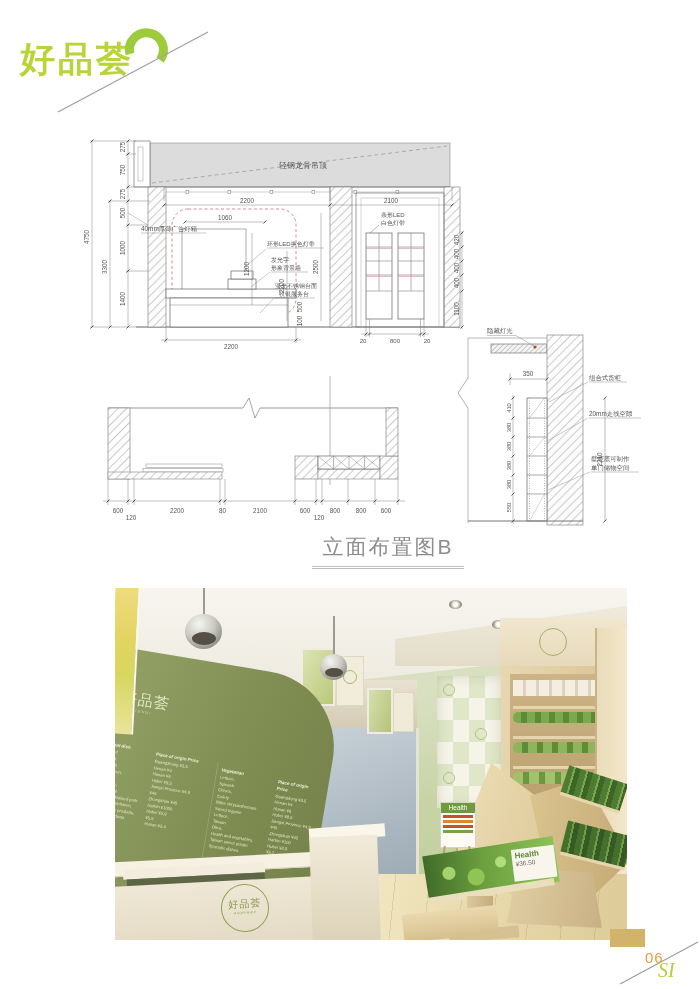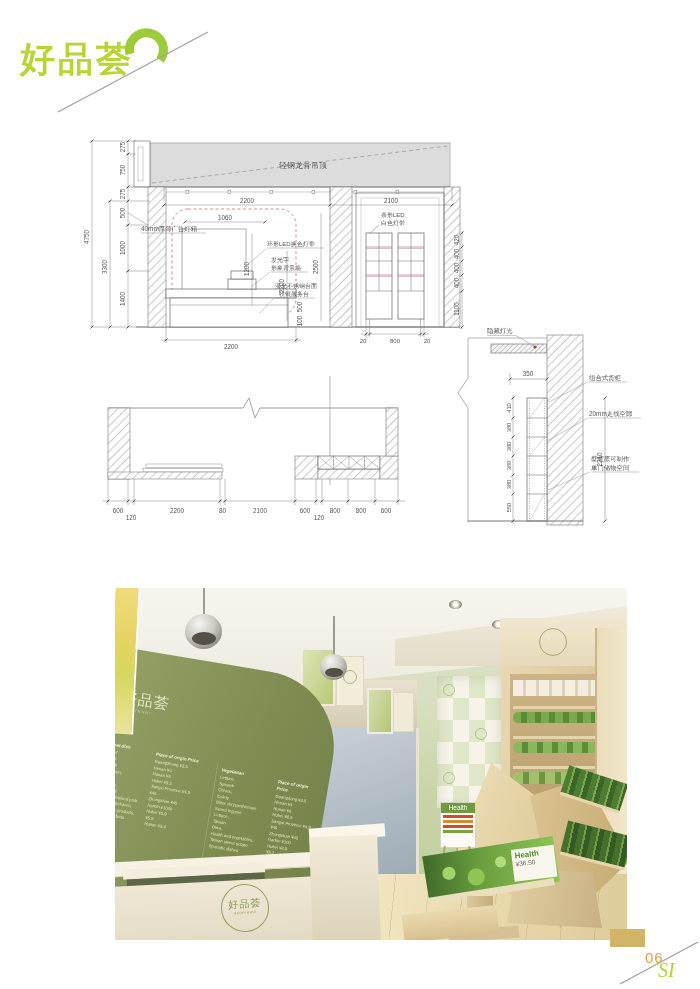--- a/index.html
+++ b/index.html
@@ -337,20 +337,21 @@
     <text x="136" y="147" class="lbl">单门储物空间</text>
     <text transform="rotate(-90 55.5 85)" x="55.5" y="85" font-size="5.8" text-anchor="middle">410</text>
     <text transform="rotate(-90 55.5 104.5)" x="55.5" y="104.5" font-size="5.8" text-anchor="middle">380</text>
     <text transform="rotate(-90 55.5 123.5)" x="55.5" y="123.5" font-size="5.8" text-anchor="middle">380</text>
     <text transform="rotate(-90 55.5 142.5)" x="55.5" y="142.5" font-size="5.8" text-anchor="middle">380</text>
     <text transform="rotate(-90 55.5 161.5)" x="55.5" y="161.5" font-size="5.8" text-anchor="middle">380</text>
     <text transform="rotate(-90 55.5 184.5)" x="55.5" y="184.5" font-size="5.8" text-anchor="middle">550</text>
     <text transform="rotate(-90 147 136.5)" x="147" y="136.5" class="dim" text-anchor="middle">2210</text>
   </svg>
 
+  <div class="abs" id="title-block">立面布置图B</div>
 
   <div class="abs" id="photo">
 
     <div class="abs" style="left:0;top:0;width:512px;height:352px;background:linear-gradient(180deg,#d9e0c2 30%,#c8d4a6 60%,#bccb97 100%);"></div>
 
     <div class="abs" style="left:0;top:0;width:512px;height:130px;background:linear-gradient(180deg,#f7f5ef,#ebe7da);clip-path:polygon(0 0,100% 0,100% 48%,72% 60%,40% 74%,0 92%);"></div>
     <div class="abs" style="left:280px;top:18px;width:232px;height:60px;background:linear-gradient(180deg,#efeadb,#e2dcc8);clip-path:polygon(0 55%,100% 0,100% 100%,0 100%);"></div>
 
     <div class="abs" style="left:334px;top:12px;width:13px;height:9px;border-radius:50%;background:radial-gradient(circle,#fffdf0 25%,#8d8d82 70%,#6e6e64);"></div>
     <div class="abs" style="left:377px;top:32px;width:13px;height:9px;border-radius:50%;background:radial-gradient(circle,#fffdf0 25%,#8d8d82 70%,#6e6e64);"></div>

